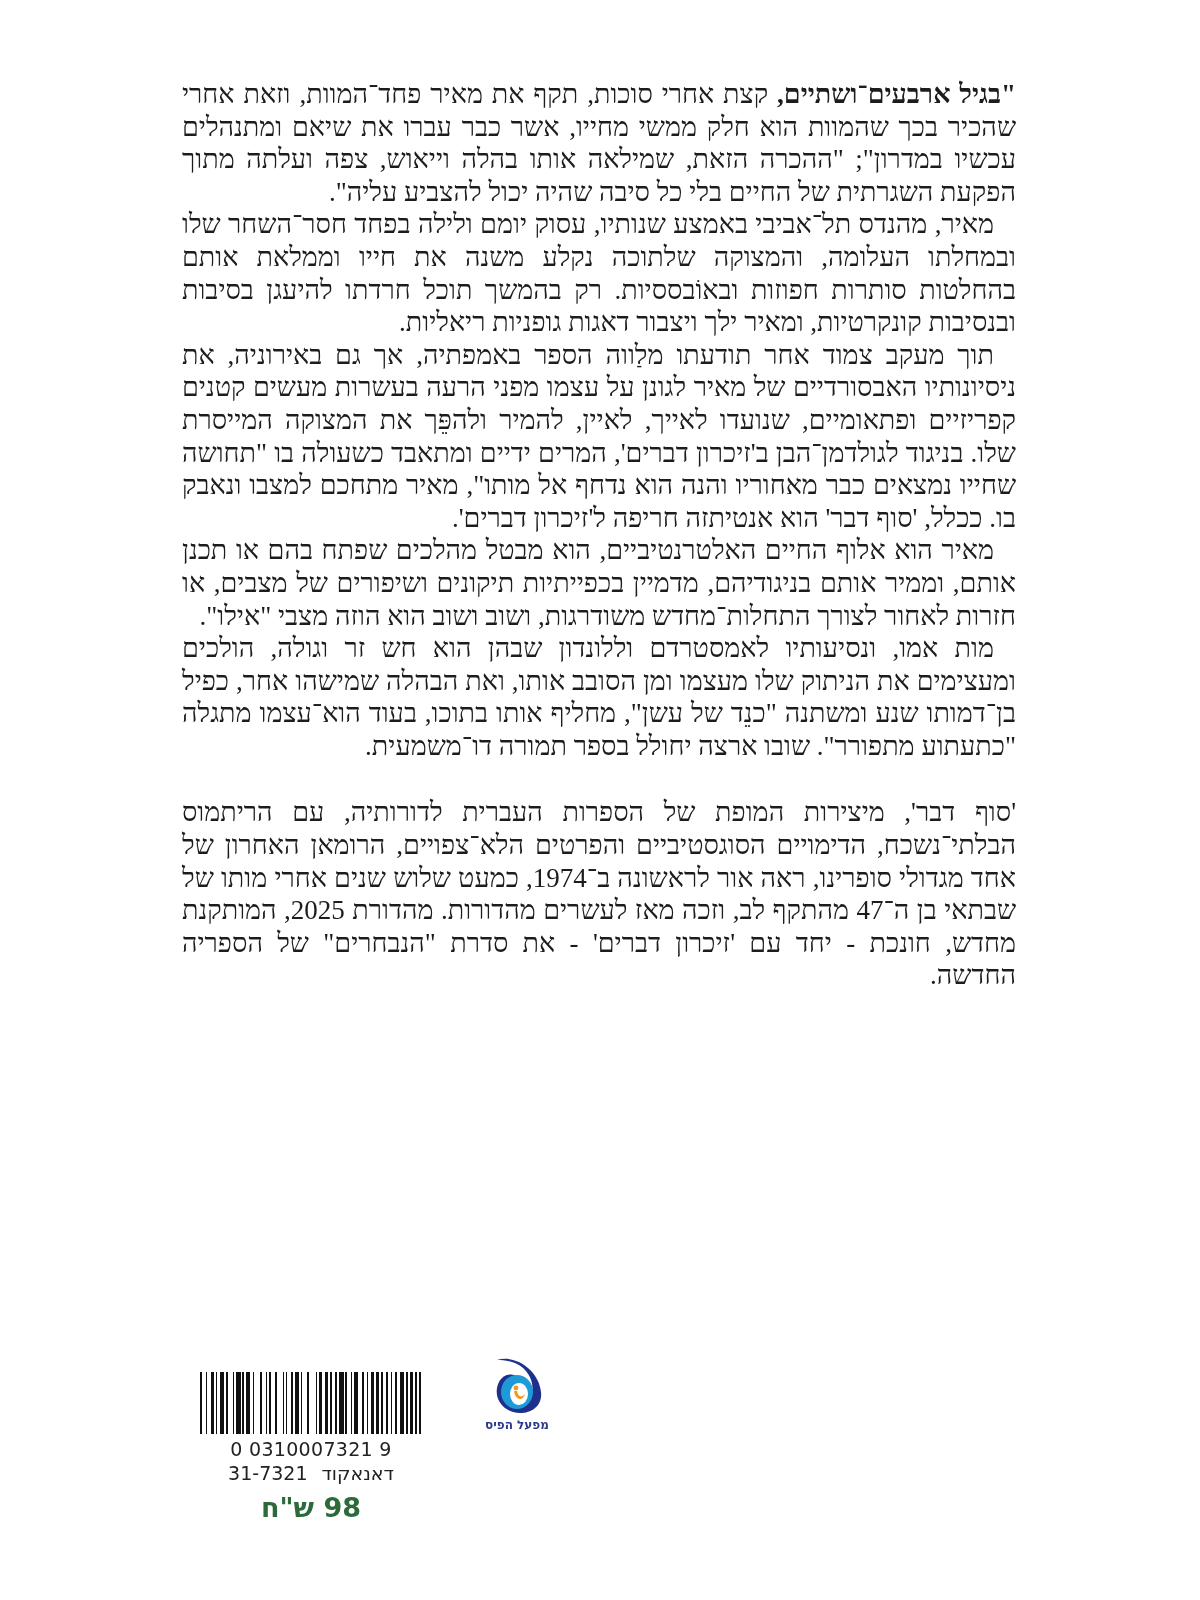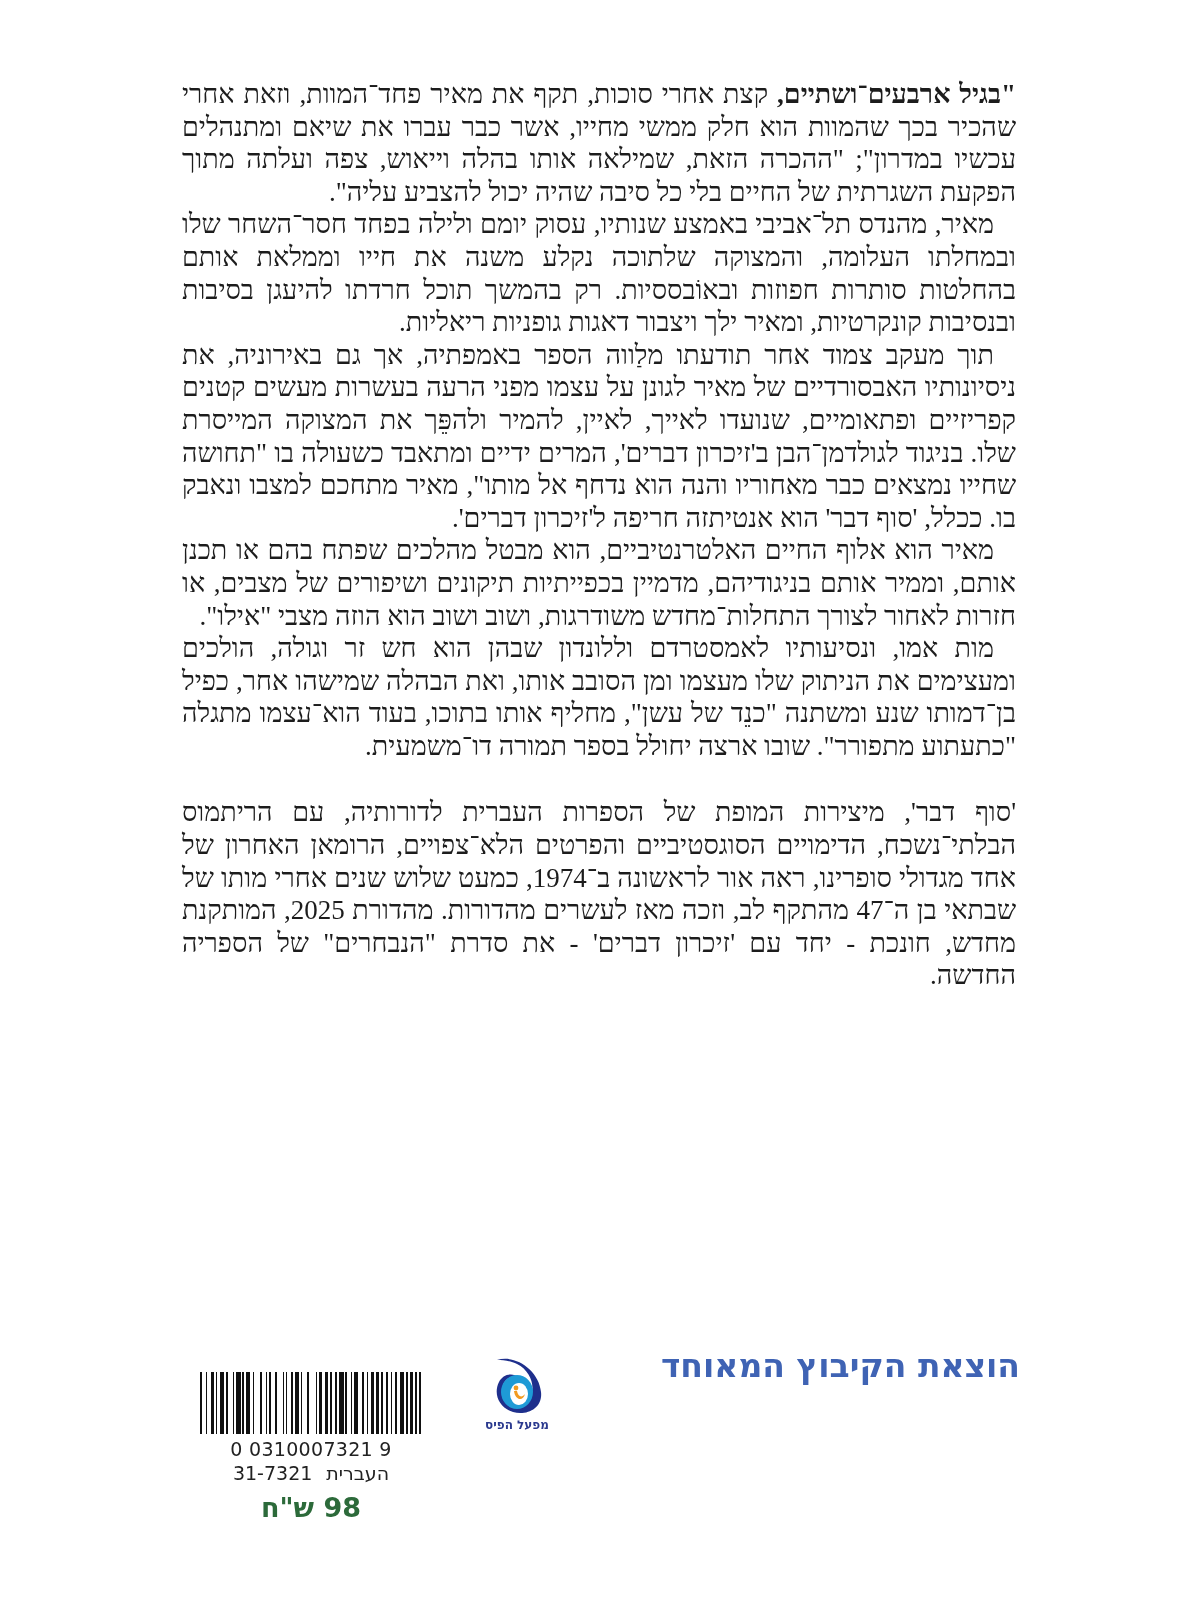--- a/index.html
+++ b/index.html
@@ -242,31 +242,30 @@
       <span style="width: 1.13846px; background: rgb(17, 17, 17);"></span>
       <span style="width: 2.27692px; background: rgb(255, 255, 255);"></span>
       <span style="width: 3.41538px; background: rgb(17, 17, 17);"></span>
       <span style="width: 2.27692px; background: rgb(255, 255, 255);"></span>
       <span style="width: 1.13846px; background: rgb(17, 17, 17);"></span>
       <span style="width: 2.27692px; background: rgb(255, 255, 255);"></span>
       <span style="width: 2.27692px; background: rgb(17, 17, 17);"></span>
     </div>
   <div class="barcode-number">0 0310007321 9</div>
   <div class="danacode">
-    <span>העברית</span><span class="code">31-7321</span>
+    <span>דאנאקוד</span><span class="code">31-7321</span>
   </div>
   <div class="price" style="color: rgb(44, 106, 58);">98 ש"ח</div>
 </div>
 
 <div class="logo">
   <svg width="60" height="68" viewBox="0 0 60 68">
     <path id="logo-outer" d="M10 12 C28 6 52 22 54 44 C56 60 40 68 26 64 C12 60 6 46 12 34 C16 26 26 24 32 30 C22 26 14 34 16 44 C18 54 30 58 40 52 C50 44 46 24 30 16 C24 13 16 12 10 12 Z" fill="#1e2f8c"></path>
     <ellipse id="logo-inner" cx="30" cy="44" rx="16" ry="17" fill="#1e9ad6"></ellipse>
     <ellipse cx="32" cy="46" rx="9" ry="11" fill="#ffffff"></ellipse>
     <path id="logo-accent" d="M27 43 C28 52 36 54 38 46 C35 50 31 49 30 43 Z" fill="#f29a1f"></path>
     <circle cx="29" cy="40" r="2.4" fill="#f29a1f"></circle>
   </svg>
   <div class="logo-caption">מפעל הפיס</div>
 </div>
 
 <div class="publisher">
-  <div class="imprint" style="margin-top: 0px; color: rgb(63, 99, 180);">הוצאת הקיבוץ המאוחד</div>
 </div>
 
 </body></html>

